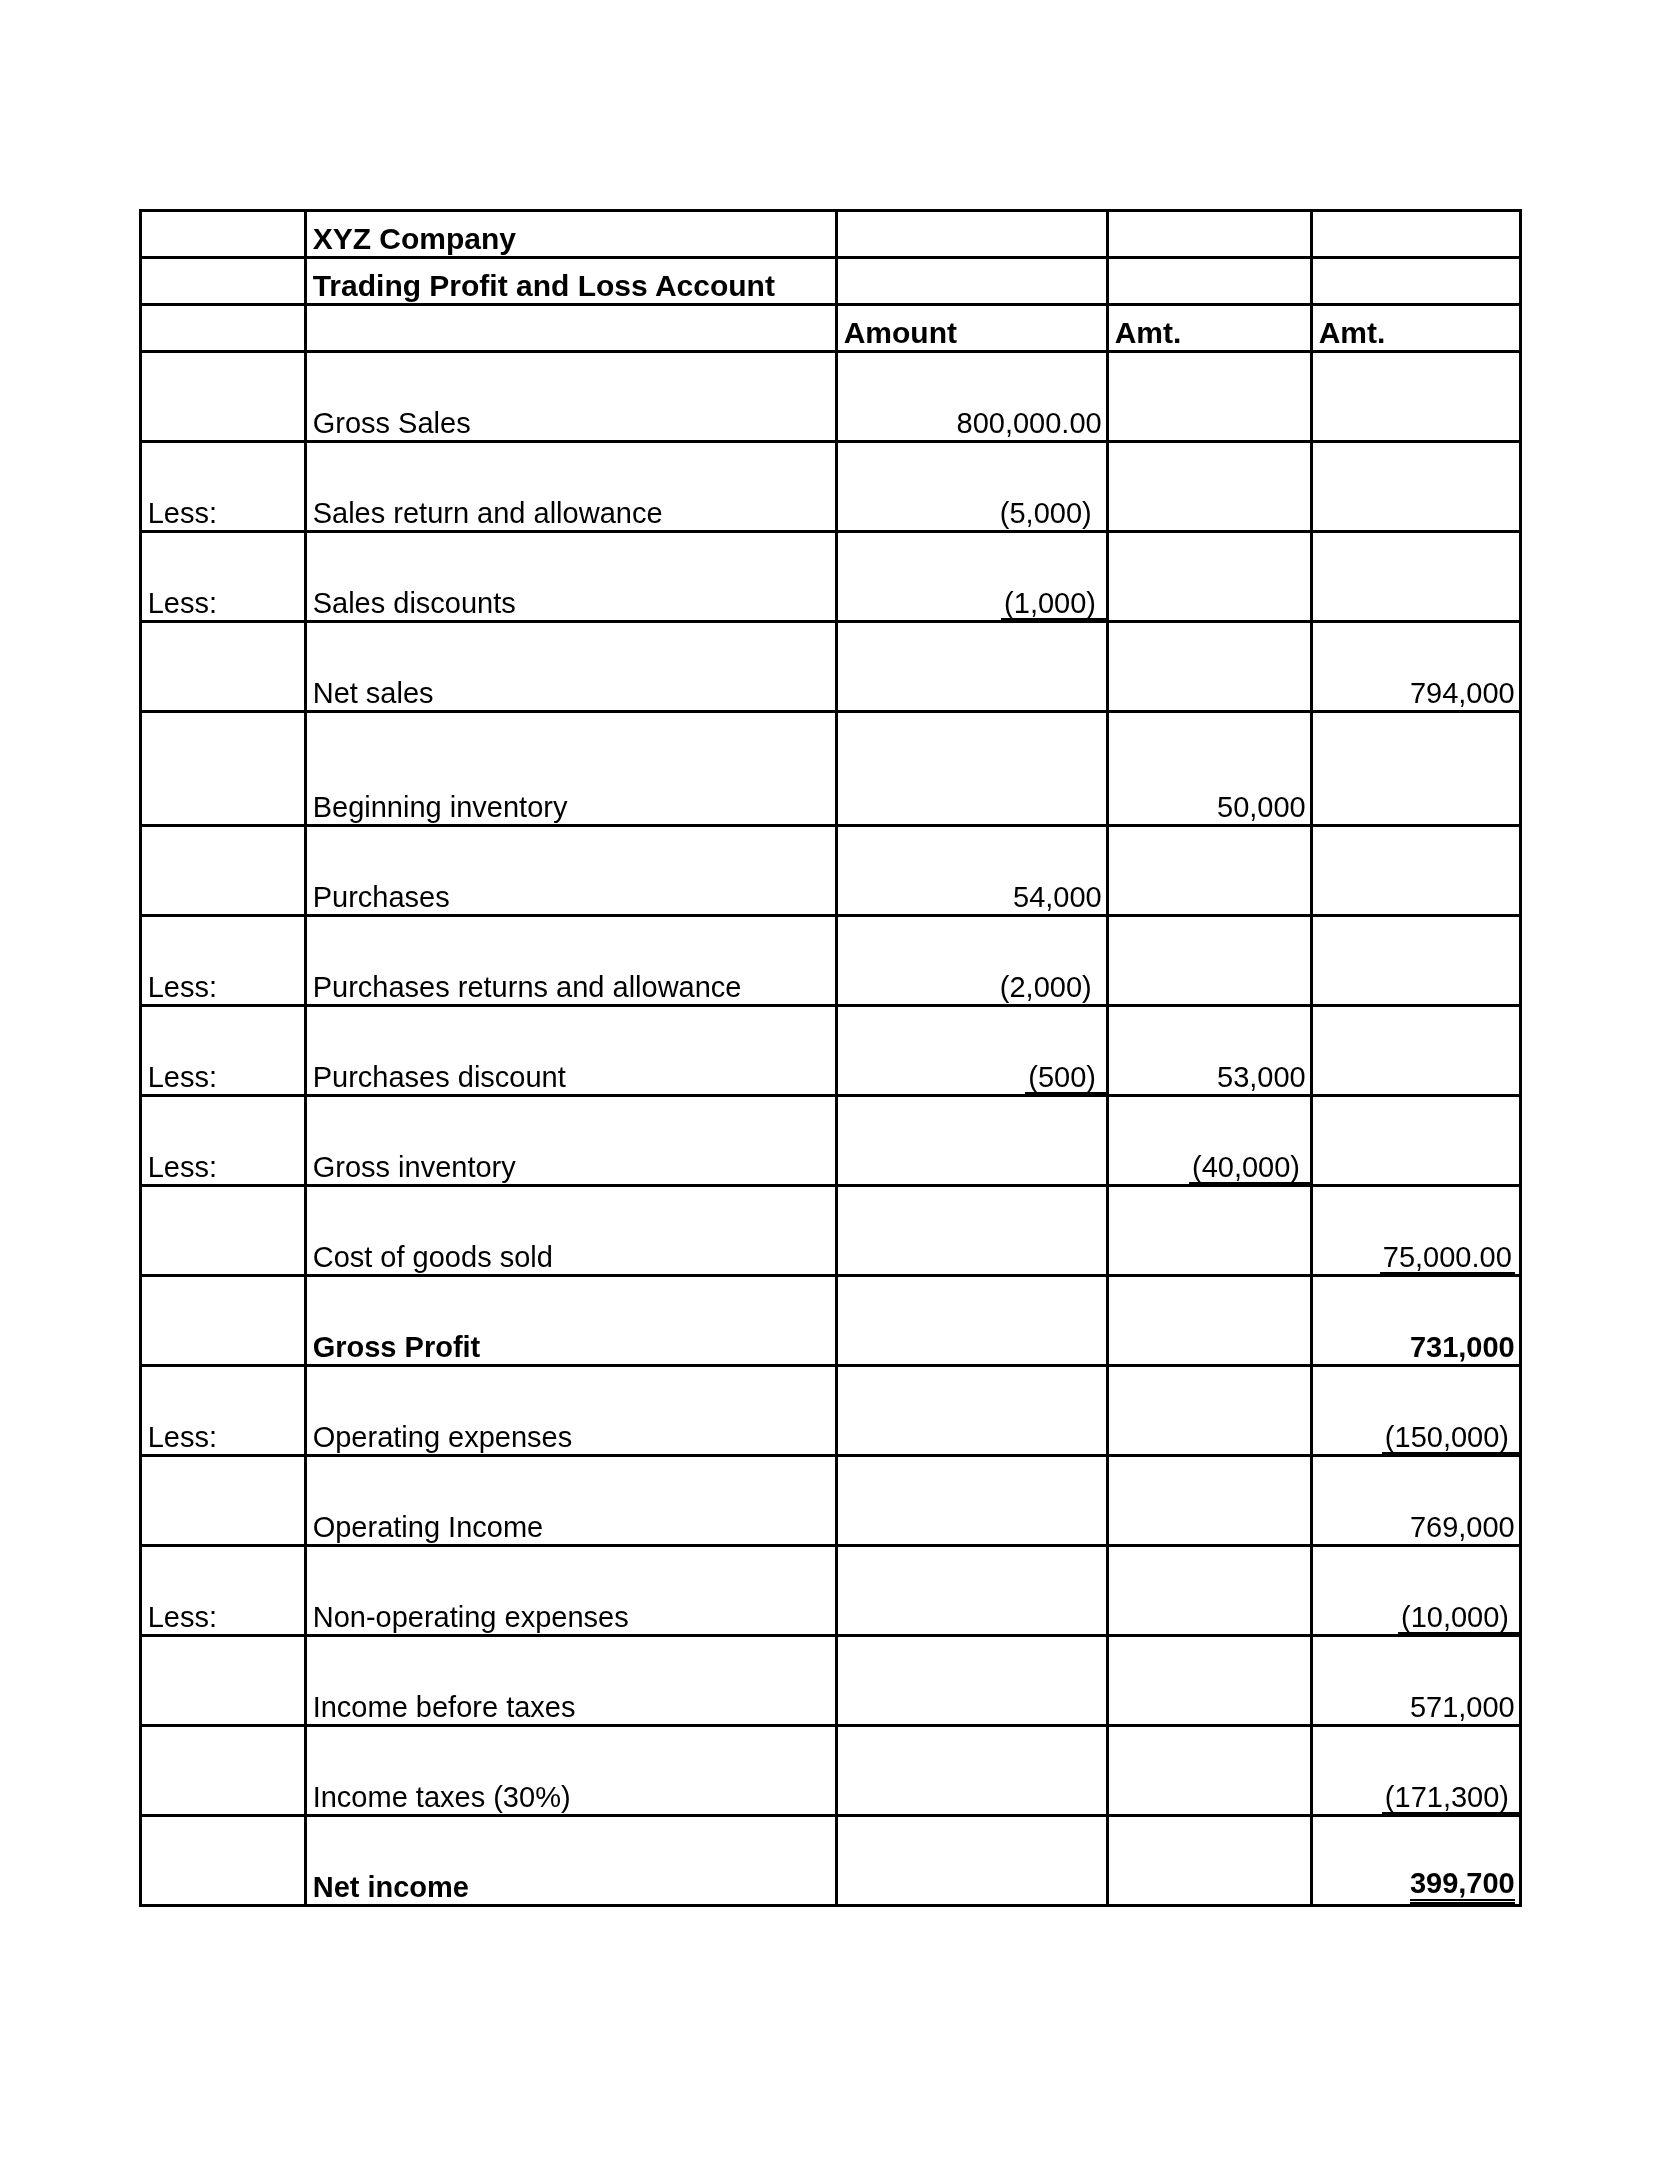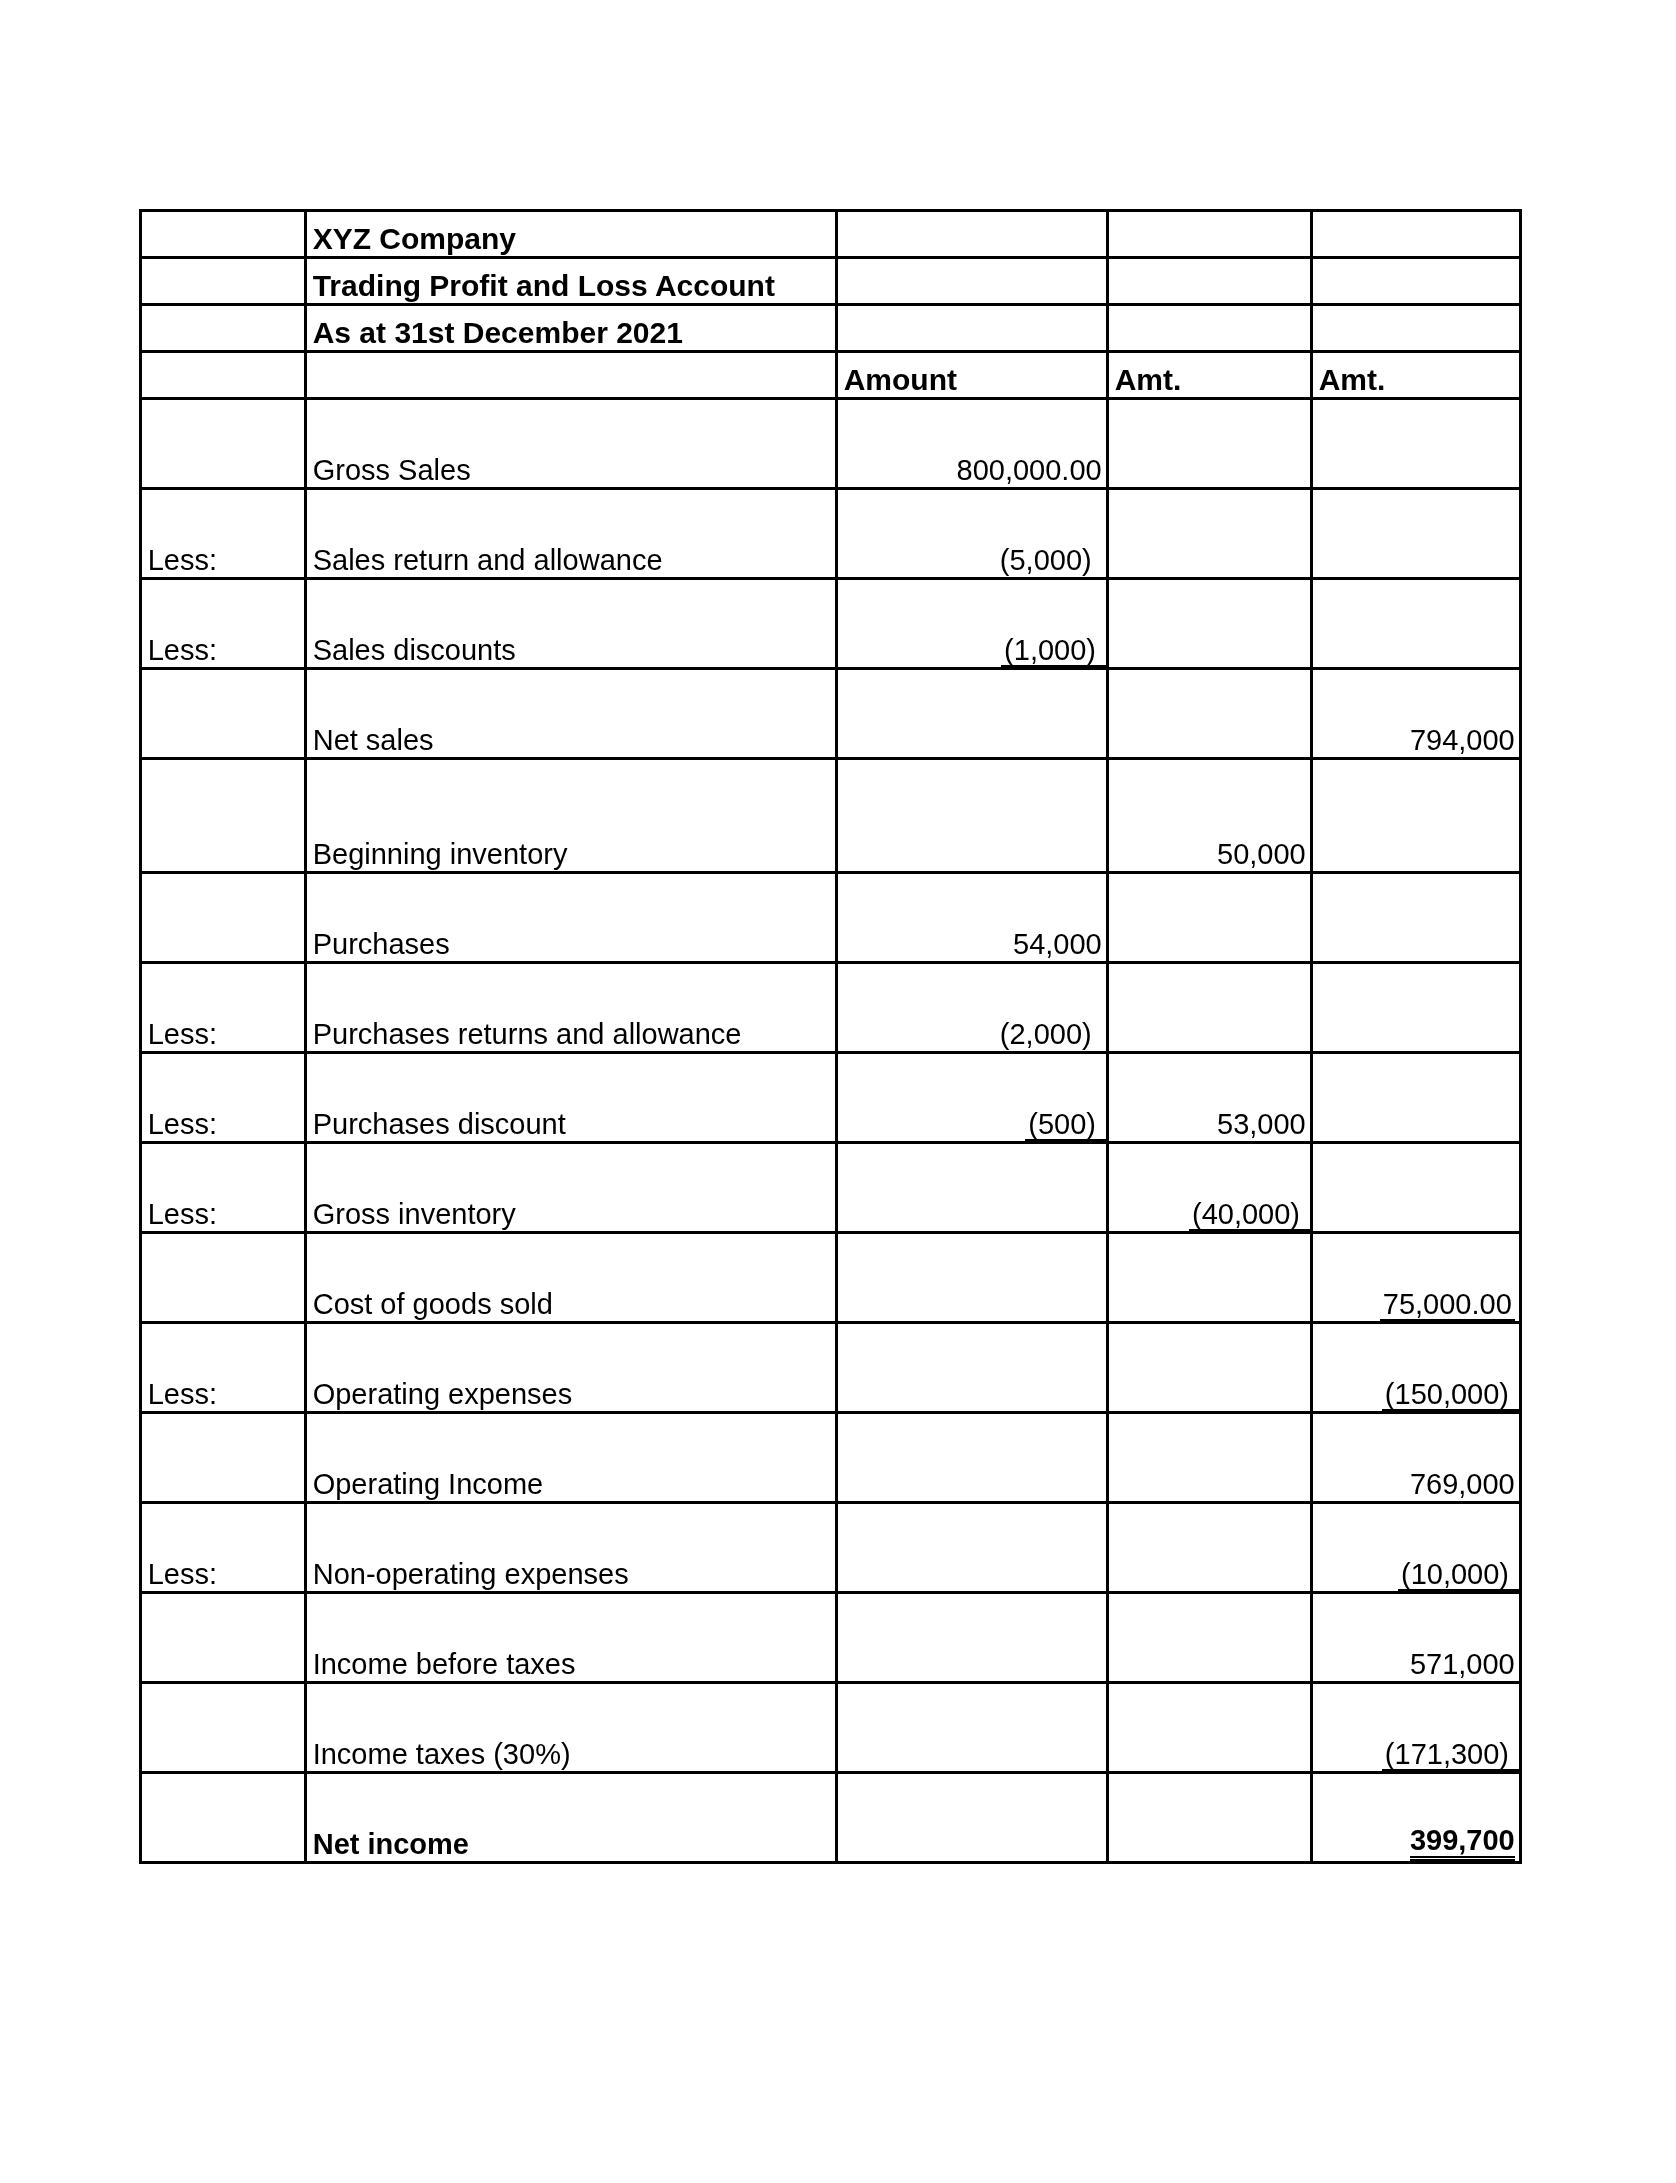--- a/index.html
+++ b/index.html
@@ -87,27 +87,20 @@
     </tr>
     <tr class="hdr">
       <td></td>
       <td class="label"><span class="title-text">Trading Profit and Loss Account</span></td>
       <td></td>
       <td></td>
       <td></td>
     </tr>
     <tr class="hdr">
       <td></td>
-      <td class="label"><span class="title-text">As at 31st December 2021</span></td>
-      <td></td>
-      <td></td>
-      <td></td>
-    </tr>
-    <tr class="hdr">
-      <td></td>
       <td></td>
       <td class="label"><span class="col-head">Amount</span></td>
       <td class="label"><span class="col-head">Amt.</span></td>
       <td class="label"><span class="col-head">Amt.</span></td>
     </tr>
 
     <tr class="body-row">
       <td class="prefix"><span></span></td>
       <td class="label"><span>Gross Sales</span></td>
       <td class="num"><span>800,000.00</span></td>
@@ -181,20 +174,27 @@
     </tr>
 
     <tr class="body-row">
       <td class="prefix"><span></span></td>
       <td class="label"><span>Cost of goods sold</span></td>
       <td class="num"></td>
       <td class="num"></td>
       <td class="num"><span class="u-single" style="padding-right:2.9px;margin-right:0;">75,000.00</span></td>
     </tr>
 
+    <tr class="body-row">
+      <td class="prefix"><span></span></td>
+      <td class="label bold"><span>Gross Profit</span></td>
+      <td class="num"></td>
+      <td class="num"></td>
+      <td class="num bold"><span>731,000</span></td>
+    </tr>
 
     <tr class="body-row">
       <td class="prefix"><span>Less:</span></td>
       <td class="label"><span>Operating expenses</span></td>
       <td class="num"></td>
       <td class="num"></td>
       <td class="num"><span class="u-single">(150,000)</span></td>
     </tr>
 
     <tr class="body-row">

